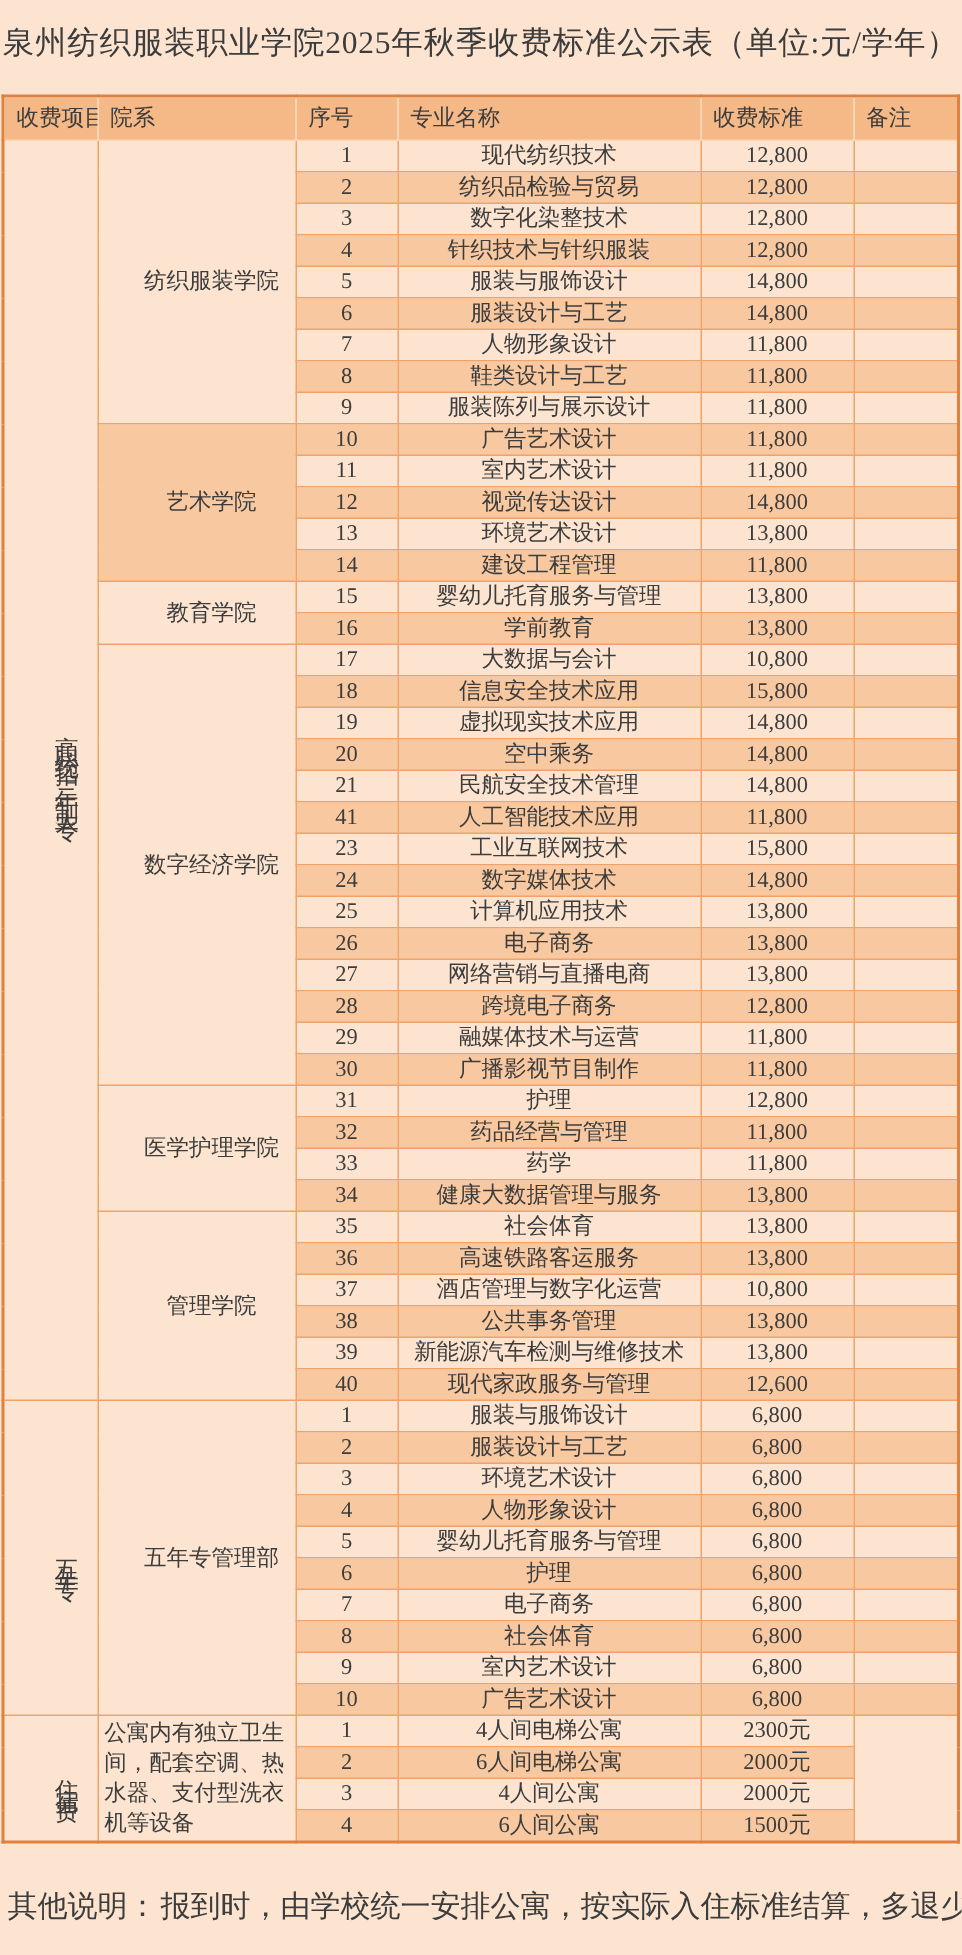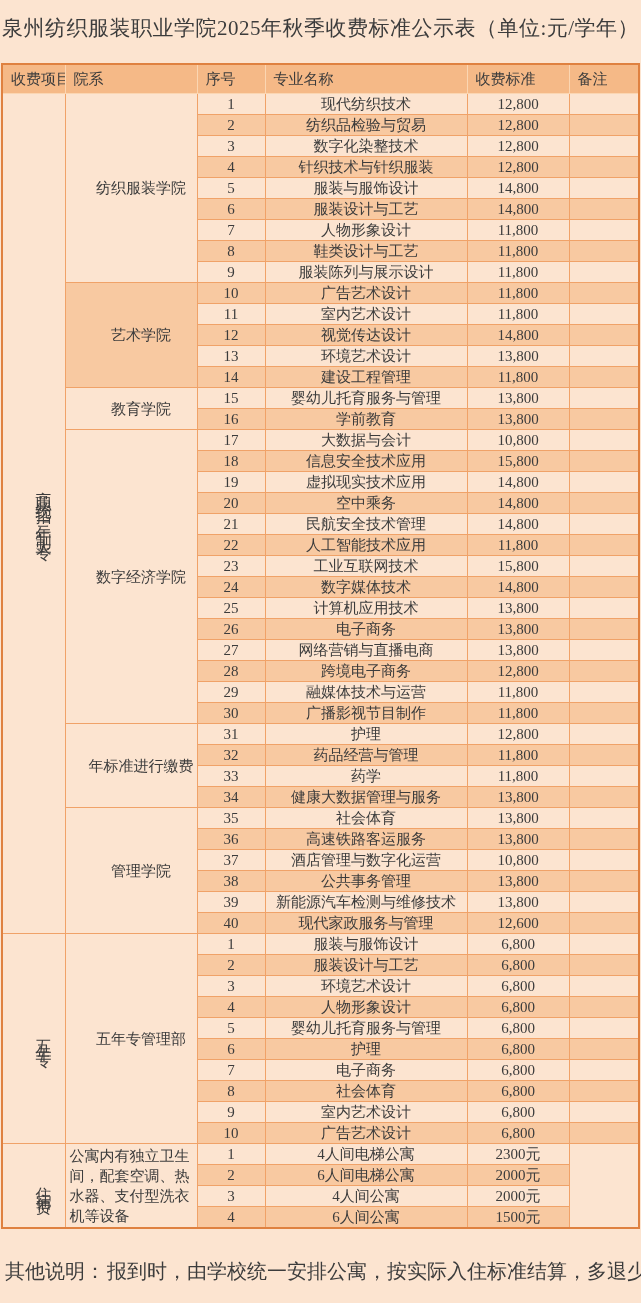--- a/index.html
+++ b/index.html
@@ -210,21 +210,21 @@
         <td class="fee">14,800</td>
         <td class="note"></td>
       </tr>
       <tr class="light">
         <td class="seq">21</td>
         <td class="major">民航安全技术管理</td>
         <td class="fee">14,800</td>
         <td class="note"></td>
       </tr>
       <tr class="dark">
-        <td class="seq">22</td>
+        <td class="seq">41</td>
         <td class="major">人工智能技术应用</td>
         <td class="fee">11,800</td>
         <td class="note"></td>
       </tr>
       <tr class="light">
         <td class="seq">23</td>
         <td class="major">工业互联网技术</td>
         <td class="fee">15,800</td>
         <td class="note"></td>
       </tr>
@@ -264,21 +264,21 @@
         <td class="fee">11,800</td>
         <td class="note"></td>
       </tr>
       <tr class="dark">
         <td class="seq">30</td>
         <td class="major">广播影视节目制作</td>
         <td class="fee">11,800</td>
         <td class="note"></td>
       </tr>
       <tr class="light">
-        <td class="dept merged" rowspan="4">年标准进行缴费</td>
+        <td class="dept merged" rowspan="4">医学护理学院</td>
         <td class="seq">31</td>
         <td class="major">护理</td>
         <td class="fee">12,800</td>
         <td class="note"></td>
       </tr>
       <tr class="dark">
         <td class="seq">32</td>
         <td class="major">药品经营与管理</td>
         <td class="fee">11,800</td>
         <td class="note"></td>

